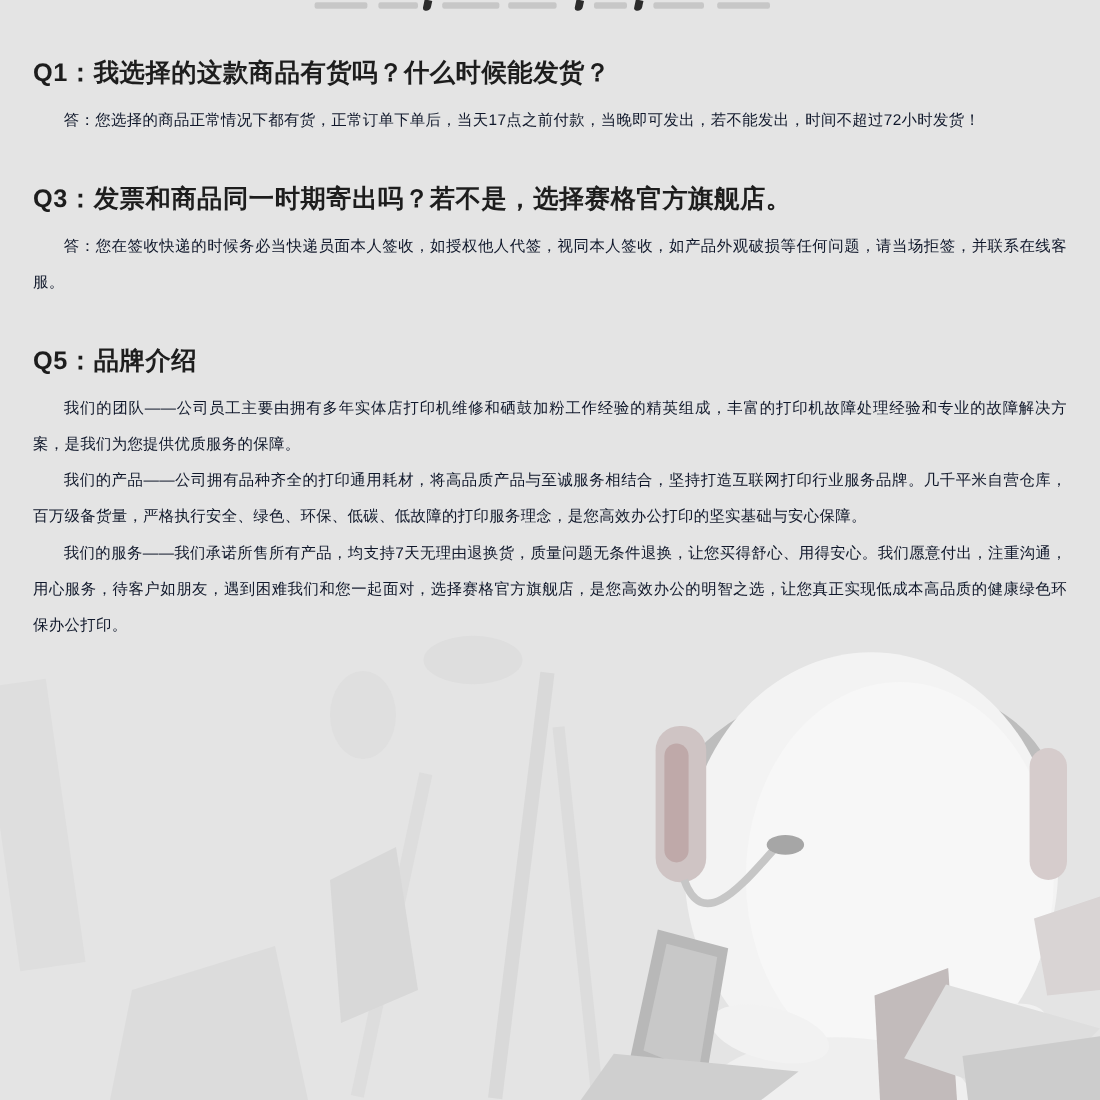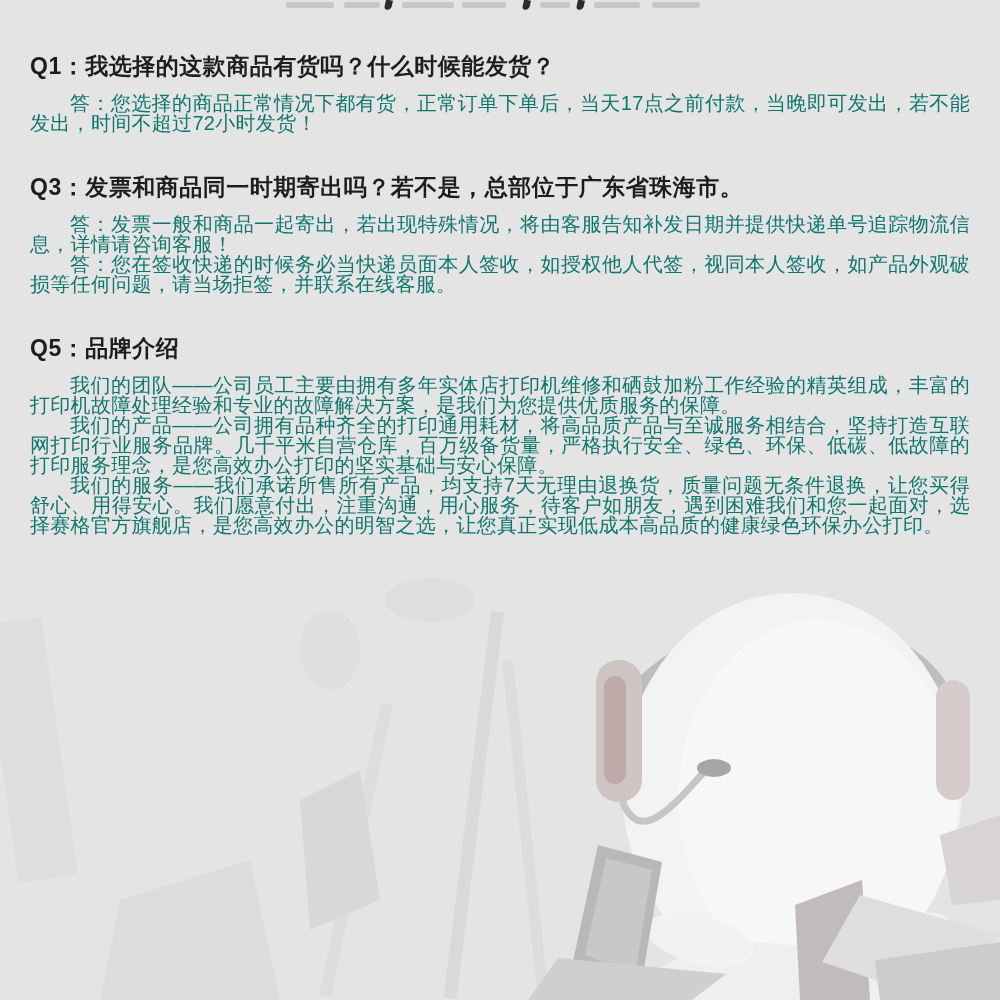--- a/index.html
+++ b/index.html
@@ -34,23 +34,23 @@
   .q-heading {
     font-size: 23px;
     line-height: 28px;
     font-weight: bold;
     color: #1d1d1d;
     margin: 40px 0 13px 0;
     letter-spacing: 0.5px;
   }
   .faq-section:first-of-type .q-heading { }
   .answer p {
-    font-size: 20px;
-    line-height: 20px;
-    color: #0f766e;
+    font-size: 14px;
+    line-height: 33px;
+    color: #0f172a;
     margin: 0;
     text-indent: 2em;
     text-align: justify;
     letter-spacing: 0.3px;
   }
 </style>
 </head>
 <body>
 
 <svg id="watermark" viewBox="0 0 1000 1000" xmlns="http://www.w3.org/2000/svg" aria-hidden="true">
@@ -109,24 +109,21 @@
 
   <section class="faq-section">
     <h2 class="q-heading">Q1：我选择的这款商品有货吗？什么时候能发货？</h2>
     <div class="answer">
       <p>答：您选择的商品正常情况下都有货，正常订单下单后，当天17点之前付款，当晚即可发出，若不能发出，时间不超过72小时发货！</p>
     </div>
   </section>
 
 
   <section class="faq-section">
-    <h2 class="q-heading">Q3：发票和商品同一时期寄出吗？若不是，总部位于广东省珠海市。</h2>
-    <div class="answer">
-      <p>答：发票一般和商品一起寄出，若出现特殊情况，将由客服告知补发日期并提供快递单号追踪物流信息，详情请咨询客服！</p>
-    </div>
+    <h2 class="q-heading">Q3：发票和商品同一时期寄出吗？若不是，选择赛格官方旗舰店。</h2>
   </section>
 
   <section class="faq-section">
     <div class="answer">
       <p>答：您在签收快递的时候务必当快递员面本人签收，如授权他人代签，视同本人签收，如产品外观破损等任何问题，请当场拒签，并联系在线客服。</p>
     </div>
   </section>
 
   <section class="faq-section">
     <h2 class="q-heading">Q5：品牌介绍</h2>

